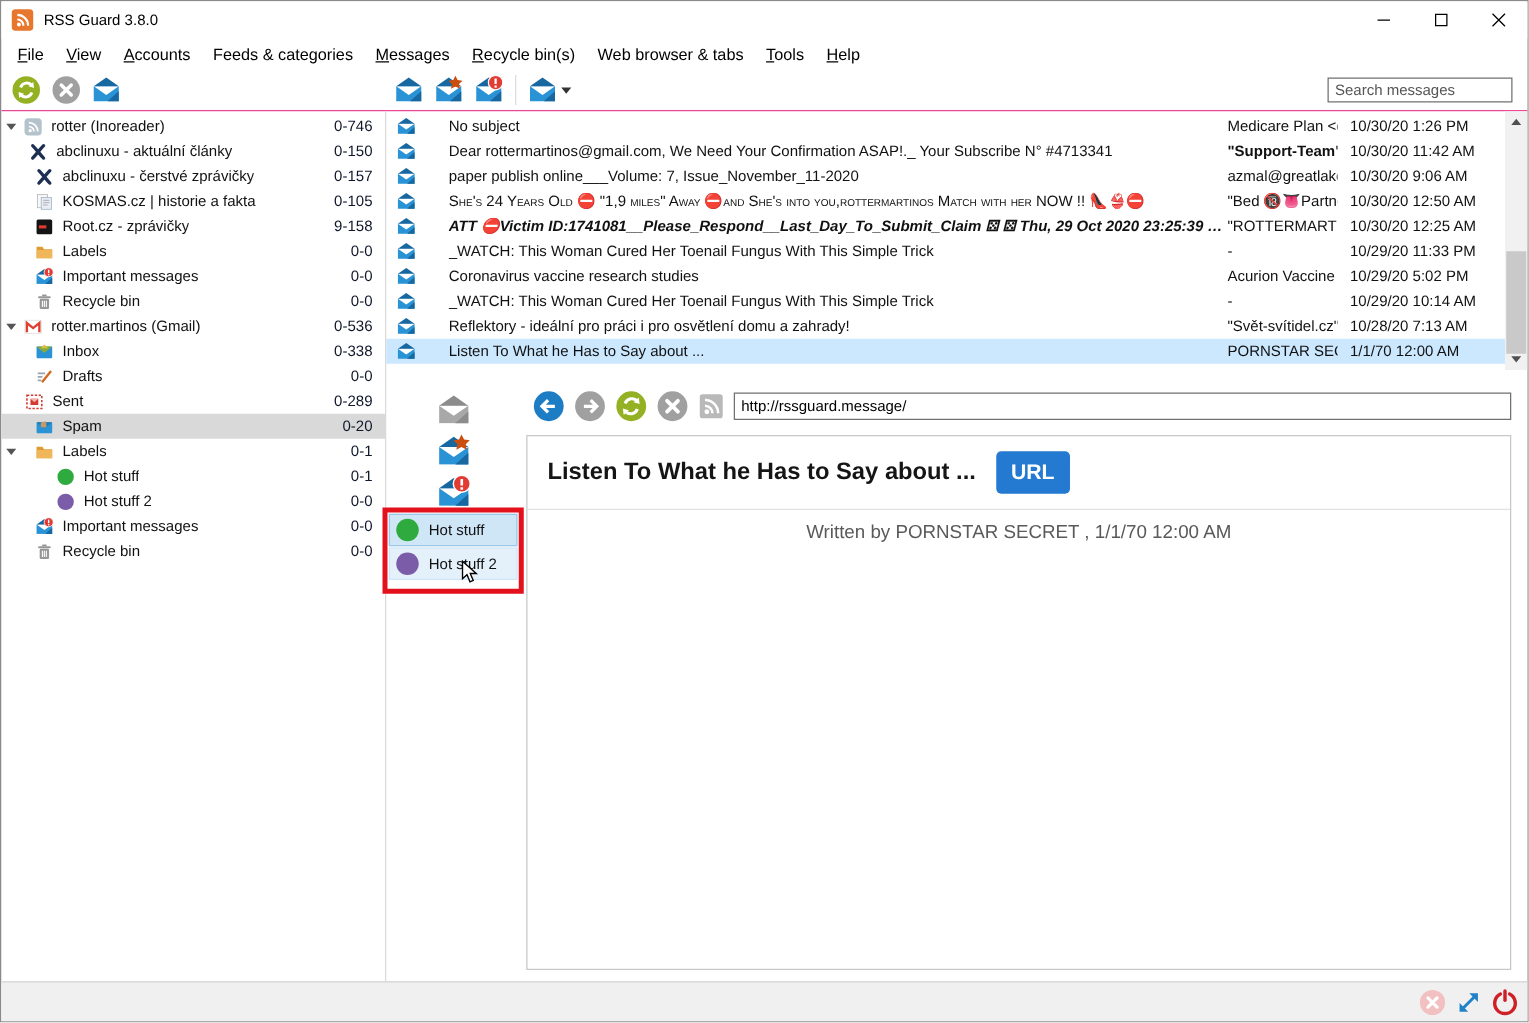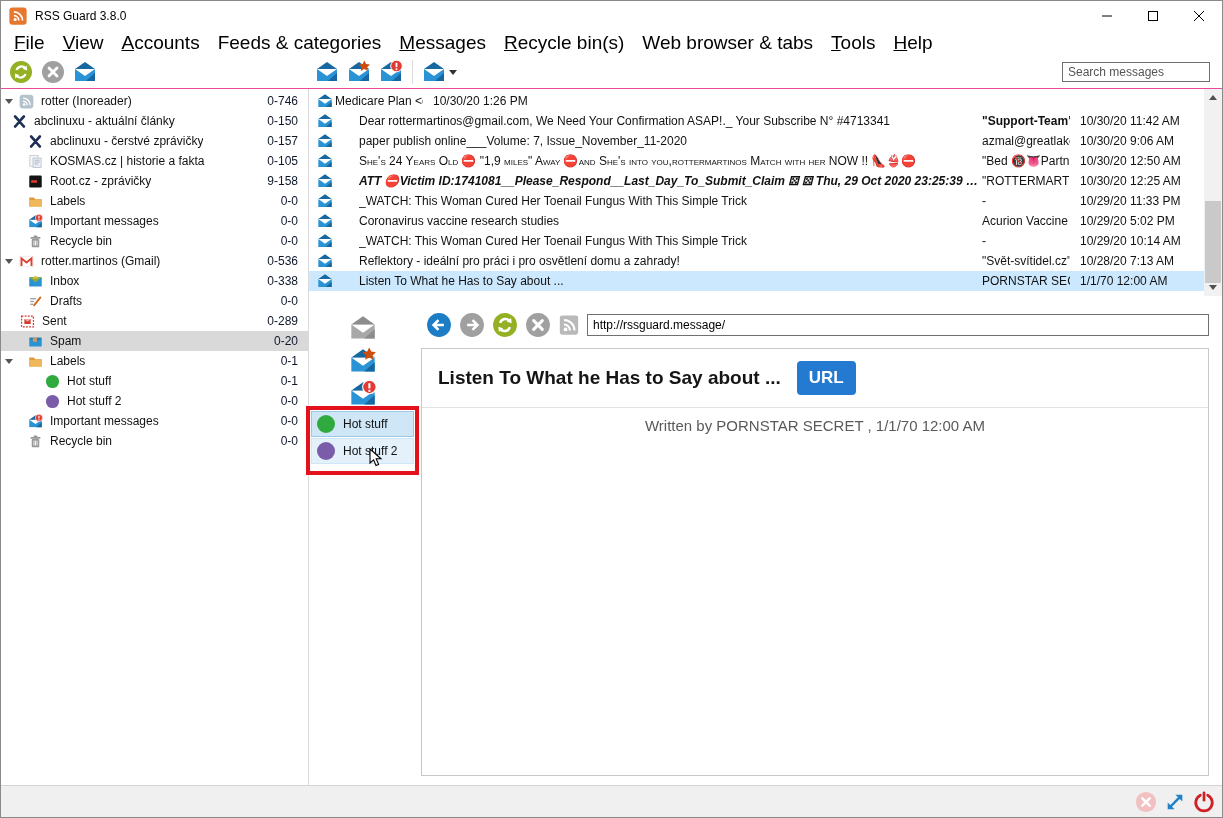--- a/index.html
+++ b/index.html
@@ -9,21 +9,21 @@
 
   
   .titlebar { height:30px; display:flex; align-items:center; padding-left:8px; background:#fff; flex:0 0 auto; }
   .appicon { width:18px; height:18px; display:inline-block; }
   .wtitle { font-size:12px; margin-left:8px; color:#000; }
   .wctrl { margin-left:auto; display:flex; height:100%; }
   .wbtn { width:46px; height:100%; display:flex; align-items:center; justify-content:center; font-size:13px; color:#222; cursor:default; }
   .wbtn svg { width:12px; height:12px; }
 
   
-  .menubar { height:24px; display:flex; align-items:center; padding-left:4px; font-size:19px; flex:0 0 auto; }
+  .menubar { height:24px; display:flex; align-items:center; padding-left:4px; font-size:13px; flex:0 0 auto; }
   .menu-item { padding:3px 9px; color:#000; }
   .menu-item u { text-decoration:underline; }
 
   
   .toolbar { height:34px; position:relative; flex:0 0 auto; border-bottom:1px solid #ec4899; }
   .tbtn { width:28px; height:28px; border:none; background:transparent; padding:2px; display:inline-flex; align-items:center; justify-content:center; }
   .tbtn svg, .tbtn .ic { width:24px; height:24px; }
   .tbg1 { position:absolute; left:6px; top:3px; display:flex; gap:4px; }
   .tbg2 { position:absolute; left:312px; top:3px; display:flex; gap:4px; align-items:center; }
   .tb-sep { width:1px; height:24px; background:#dcdcdc; margin:0 3px; }
@@ -212,21 +212,21 @@
         <div class="feed-row" style="padding-left: 18px;">
           <span class="chev"></span>
           <span class="f-icon"><svg viewBox="0 0 24 24" width="100%" height="100%" xmlns="http://www.w3.org/2000/svg">
               <rect x="1" y="1" width="22" height="22" rx="5" fill="#b4c2cc"></rect>
               <circle cx="8.2" cy="16.8" r="2.1" fill="#fff"></circle>
               <path d="M6.5 11.5 a6.5 6.5 0 0 1 6.5 6.5 M6.5 6.5 a11.5 11.5 0 0 1 11.5 11.5" stroke="#fff" stroke-width="2.2" fill="none"></path>
             </svg></span>
           <span class="f-label">rotter (Inoreader)</span>
           <span class="f-count">0-746</span>
         </div>
-        <div class="feed-row" style="padding-left: 11px; text-align: center;">
+        <div class="feed-row" style="padding-left: 22px; text-align: center;">
           <span class="f-icon"><svg viewBox="0 0 24 24" width="100%" height="100%" xmlns="http://www.w3.org/2000/svg">
               <path d="M5 4 C10 9 14 15 19 20 M19 4 C14 9 10 15 5 20" stroke="#1d2f52" stroke-width="4.2" fill="none" stroke-linecap="round"></path>
             </svg></span>
           <span class="f-label">abclinuxu - aktuální články</span>
           <span class="f-count">0-150</span>
         </div>
         <div class="feed-row" style="padding-left: 27px;">
           <span class="f-icon"><svg viewBox="0 0 24 24" width="100%" height="100%" xmlns="http://www.w3.org/2000/svg">
               <path d="M5 4 C10 9 14 15 19 20 M19 4 C14 9 10 15 5 20" stroke="#1d2f52" stroke-width="4.2" fill="none" stroke-linecap="round"></path>
             </svg></span>
@@ -384,20 +384,21 @@
 
     <div class="msglist">
       <div class="mrows" id="mrows">
           <div class="mrow">
             <span class="m-icon"><svg viewBox="0 0 24 24" width="100%" height="100%" xmlns="http://www.w3.org/2000/svg">
                 <rect x="2" y="9" width="20" height="12" fill="#2a93d5"></rect>
                 <polygon points="2,9 12,16 22,9" fill="#ffffff"></polygon>
                 <polygon points="2,9 12,2 22,9" fill="#1767a0"></polygon>
                 <polygon points="22,21 13,21 22,13" fill="#1767a0"></polygon>
               </svg></span>
+            <span class="m-subject">No subject</span>
             <span class="m-sender">Medicare Plan &lt;e...</span>
             <span class="m-date">10/30/20 1:26 PM</span>
           </div>
           <div class="mrow">
             <span class="m-icon"><svg viewBox="0 0 24 24" width="100%" height="100%" xmlns="http://www.w3.org/2000/svg">
                 <rect x="2" y="9" width="20" height="12" fill="#2a93d5"></rect>
                 <polygon points="2,9 12,16 22,9" fill="#ffffff"></polygon>
                 <polygon points="2,9 12,2 22,9" fill="#1767a0"></polygon>
                 <polygon points="22,21 13,21 22,13" fill="#1767a0"></polygon>
               </svg></span>

